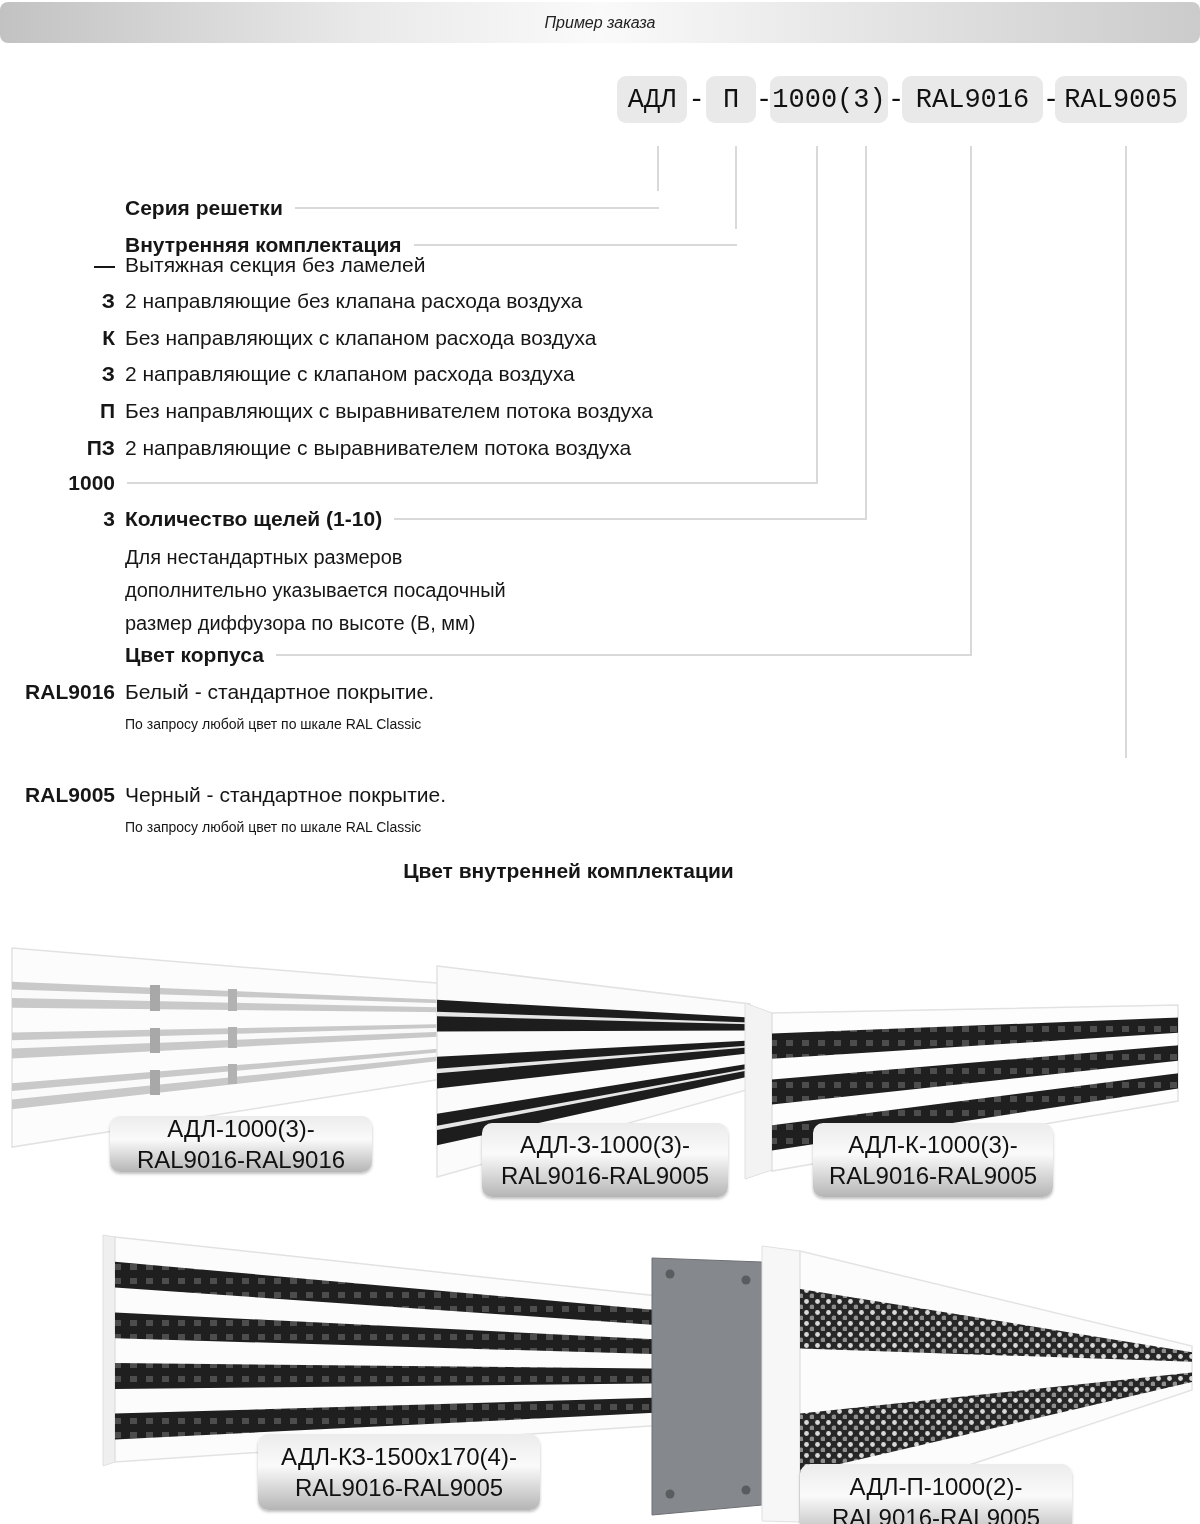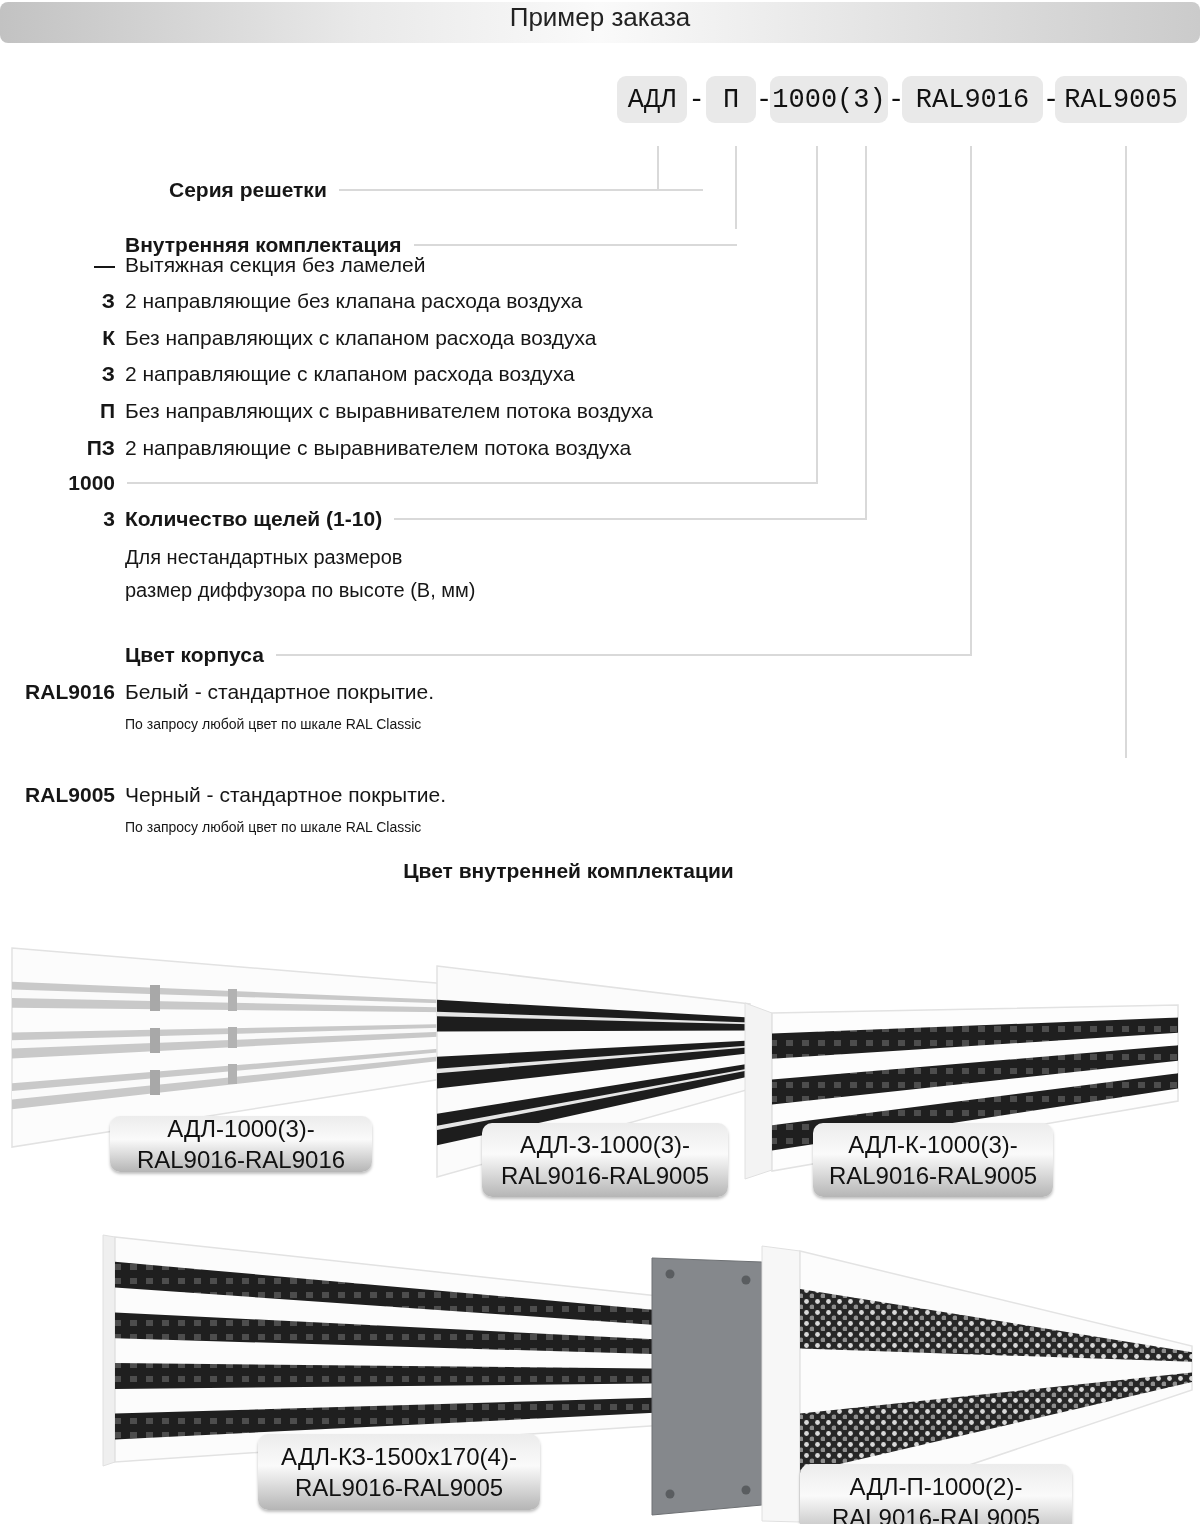--- a/index.html
+++ b/index.html
@@ -1,20 +1,20 @@
 <!DOCTYPE html>
 <html><head>
 <meta charset="utf-8">
 <style>
   html,body{margin:0;padding:0;background:#fff;}
   .page{position:relative;width:1200px;height:1524px;overflow:hidden;background:#fff;
         font-family:"Liberation Sans",sans-serif;color:#161616;}
   .header-bar{position:absolute;left:0;top:2px;width:1200px;height:41px;border-radius:8px;
         background:linear-gradient(90deg,#c2c2c2 0%,#e9e9e9 30%,#fafafa 50%,#e5e5e5 72%,#cbcbcb 100%);
-        display:flex;justify-content:center;font-size:26px;color:#222;}
+        display:flex;align-items:center;justify-content:center;font-size:16px;color:#222;font-style:italic;}
   .code-row{position:absolute;left:617px;top:76px;height:47px;display:flex;align-items:center;font-family:Liberation Mono, monospace;}
   .code-box{background:#e9e9e9;border-radius:9px;height:47px;display:flex;align-items:center;
         justify-content:center;font-size:27px;color:#111;flex:0 0 auto;}
   .cb1{width:70px}.cb2{width:50px}.cb3{width:118px}.cb4{width:141px}.cb5{width:132px}
   .code-dash{flex:0 0 auto;text-align:center;font-size:27px;color:#111;}
   .cd1{width:19px}.cd2{width:14px}.cd3{width:14px}.cd4{width:12px}
   .vline{position:absolute;width:2px;background:#d9d9d9;top:146px;}
   #vl1{left:657px;height:45px}#vl2{left:735px;height:83px}#vl3{left:816px;height:338px}
   #vl4{left:865px;height:374px}#vl5{left:970px;height:510px}#vl6{left:1125px;height:612px}
   .row{position:absolute;left:0;height:26px;display:flex;align-items:center;font-size:21px;
@@ -58,21 +58,21 @@
     <div class="code-box cb5">RAL9005</div>
   </div>
 
   <div class="vline" id="vl1"></div>
   <div class="vline" id="vl2"></div>
   <div class="vline" id="vl3"></div>
   <div class="vline" id="vl4"></div>
   <div class="vline" id="vl5"></div>
   <div class="vline" id="vl6"></div>
 
-  <div class="row bold" style="top:177px;width:659px;padding-left:44px;">
+  <div class="row bold" style="top:195px;width:659px;">
     <span class="key"></span>
     <span class="txt">Серия решетки</span>
     <span class="conn"></span>
   </div>
 
   <div class="row bold" style="top:208px;width:737px;margin-top:24px;">
     <span class="key"></span>
     <span class="txt">Внутренняя комплектация</span>
     <span class="conn"></span>
   </div>
@@ -108,20 +108,21 @@
   </div>
 
   <div class="row bold" style="top:506px;width:867px;">
     <span class="key">3</span>
     <span class="txt">Количество щелей (1-10)</span>
     <span class="conn"></span>
   </div>
 
   <div class="note">
     <div>Для нестандартных размеров</div>
+    <div>дополнительно указывается посадочный</div>
     <div>размер диффузора по высоте (В, мм)</div>
   </div>
 
   <div class="row bold" style="top:642px;width:972px;">
     <span class="key"></span>
     <span class="txt">Цвет корпуса</span>
     <span class="conn"></span>
   </div>
   <div class="row" style="top:679px;">
     <span class="key">RAL9016</span>

